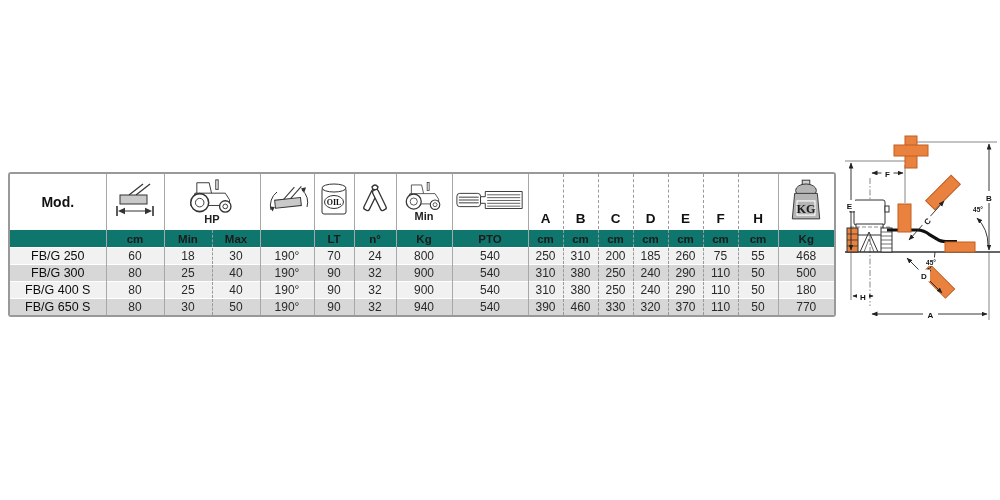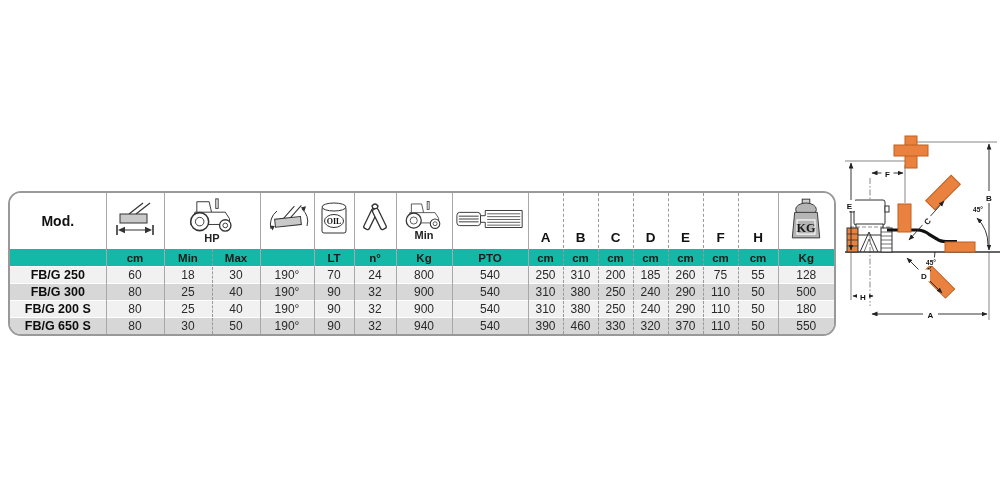--- a/index.html
+++ b/index.html
@@ -1,34 +1,34 @@
 <!DOCTYPE html>
 <html><head>
 <meta charset="utf-8">
 <style>
   html,body{margin:0;padding:0;}
   body{width:1000px;height:500px;background:#fff;position:relative;overflow:hidden;
        font-family:"Liberation Sans",sans-serif;}
   .page{position:absolute;inset:0;}
 
   
-  .table-wrap{position:absolute;left:8px;top:191px;border:2px solid #999;
-              border-radius:13px;overflow:hidden;background:#fff;}
+  .table-wrap{position:absolute;left:8px;top:172px;border:2px solid #999;
+              border-radius:3px;overflow:hidden;background:#fff;}
   table.spec{border-collapse:collapse;table-layout:fixed;width:824px;}
   th,td{padding:0;text-align:center;vertical-align:middle;border-left:1px solid #a8a8a8;}
   th:first-child,td:first-child{border-left:none;}
   .dash{border-left:1px dashed #9a9a9a !important;}
   tr.icons th{height:52px;background:#fff;}
   tr.icons th.mod{font-size:14px;font-weight:bold;color:#111;}
   tr.icons th.letter{vertical-align:bottom;font-weight:bold;font-size:13.5px;color:#111;padding-bottom:3px;}
-  tr.units th{height:17px;background:#14b8a6;font-size:11.5px;font-weight:bold;color:#1a1a1a;border-top:1px solid #fff;}
+  tr.units th{height:17px;background:#0f766e;font-size:11.5px;font-weight:bold;color:#1a1a1a;border-top:1px solid #fff;}
   tbody td{height:16px;font-size:12px;color:#2a2a2a;border-top:1px solid #fff;}
   tbody tr:nth-child(odd){background:#f1f1f1;}
   tbody tr:nth-child(even){background:#d7d7d7;}
-  tbody td.mod-cell{font-weight:bold;font-size:12.5px;color:#0d0d0d;}
+  tbody td.mod-cell{font-weight:normal;font-size:12.5px;color:#0d0d0d;}
   .stack{display:flex;flex-direction:column;align-items:center;justify-content:flex-start;gap:0;}
   .under-label{font-size:11px;font-weight:bold;color:#222;line-height:11px;}
 
   
   .diagram{position:absolute;left:845px;top:128px;width:155px;height:207px;}
   .dim{stroke:#222;stroke-width:0.9;fill:none;}
   .ref{stroke:#555;stroke-width:0.7;fill:none;}
   .center{stroke:#555;stroke-width:0.7;stroke-dasharray:6 2 1.5 2;fill:none;}
   .lbl{font:bold 8px "Liberation Sans",sans-serif;fill:#111;}
   .lbl-s{font:bold 6.5px "Liberation Sans",sans-serif;fill:#111;}
@@ -222,21 +222,21 @@
             <td>24</td>
             <td>800</td>
             <td>540</td>
             <td>250</td>
             <td class="dash">310</td>
             <td class="dash">200</td>
             <td class="dash">185</td>
             <td class="dash">260</td>
             <td class="dash">75</td>
             <td class="dash">55</td>
-            <td>128</td>
+            <td>468</td>
           </tr>
           <tr>
             <td class="mod-cell">FB/G 300</td>
             <td>80</td>
             <td>25</td>
             <td class="dash">40</td>
             <td>190°</td>
             <td>90</td>
             <td>32</td>
             <td>900</td>
@@ -244,21 +244,21 @@
             <td>310</td>
             <td class="dash">380</td>
             <td class="dash">250</td>
             <td class="dash">240</td>
             <td class="dash">290</td>
             <td class="dash">110</td>
             <td class="dash">50</td>
             <td>500</td>
           </tr>
           <tr>
-            <td class="mod-cell">FB/G 200 S</td>
+            <td class="mod-cell">FB/G 400 S</td>
             <td>80</td>
             <td>25</td>
             <td class="dash">40</td>
             <td>190°</td>
             <td>90</td>
             <td>32</td>
             <td>900</td>
             <td>540</td>
             <td>310</td>
             <td class="dash">380</td>
@@ -279,21 +279,21 @@
             <td>32</td>
             <td>940</td>
             <td>540</td>
             <td>390</td>
             <td class="dash">460</td>
             <td class="dash">330</td>
             <td class="dash">320</td>
             <td class="dash">370</td>
             <td class="dash">110</td>
             <td class="dash">50</td>
-            <td>550</td>
+            <td>770</td>
           </tr>
         </tbody>
   </table>
   </div>
 
   <svg class="diagram" viewBox="0 0 155 207">
 
     <line x1="0" y1="33" x2="66" y2="33" class="ref"></line>
     <line x1="64" y1="14" x2="152" y2="14" class="ref"></line>
     <line x1="6" y1="124" x2="6" y2="172" class="ref"></line>

